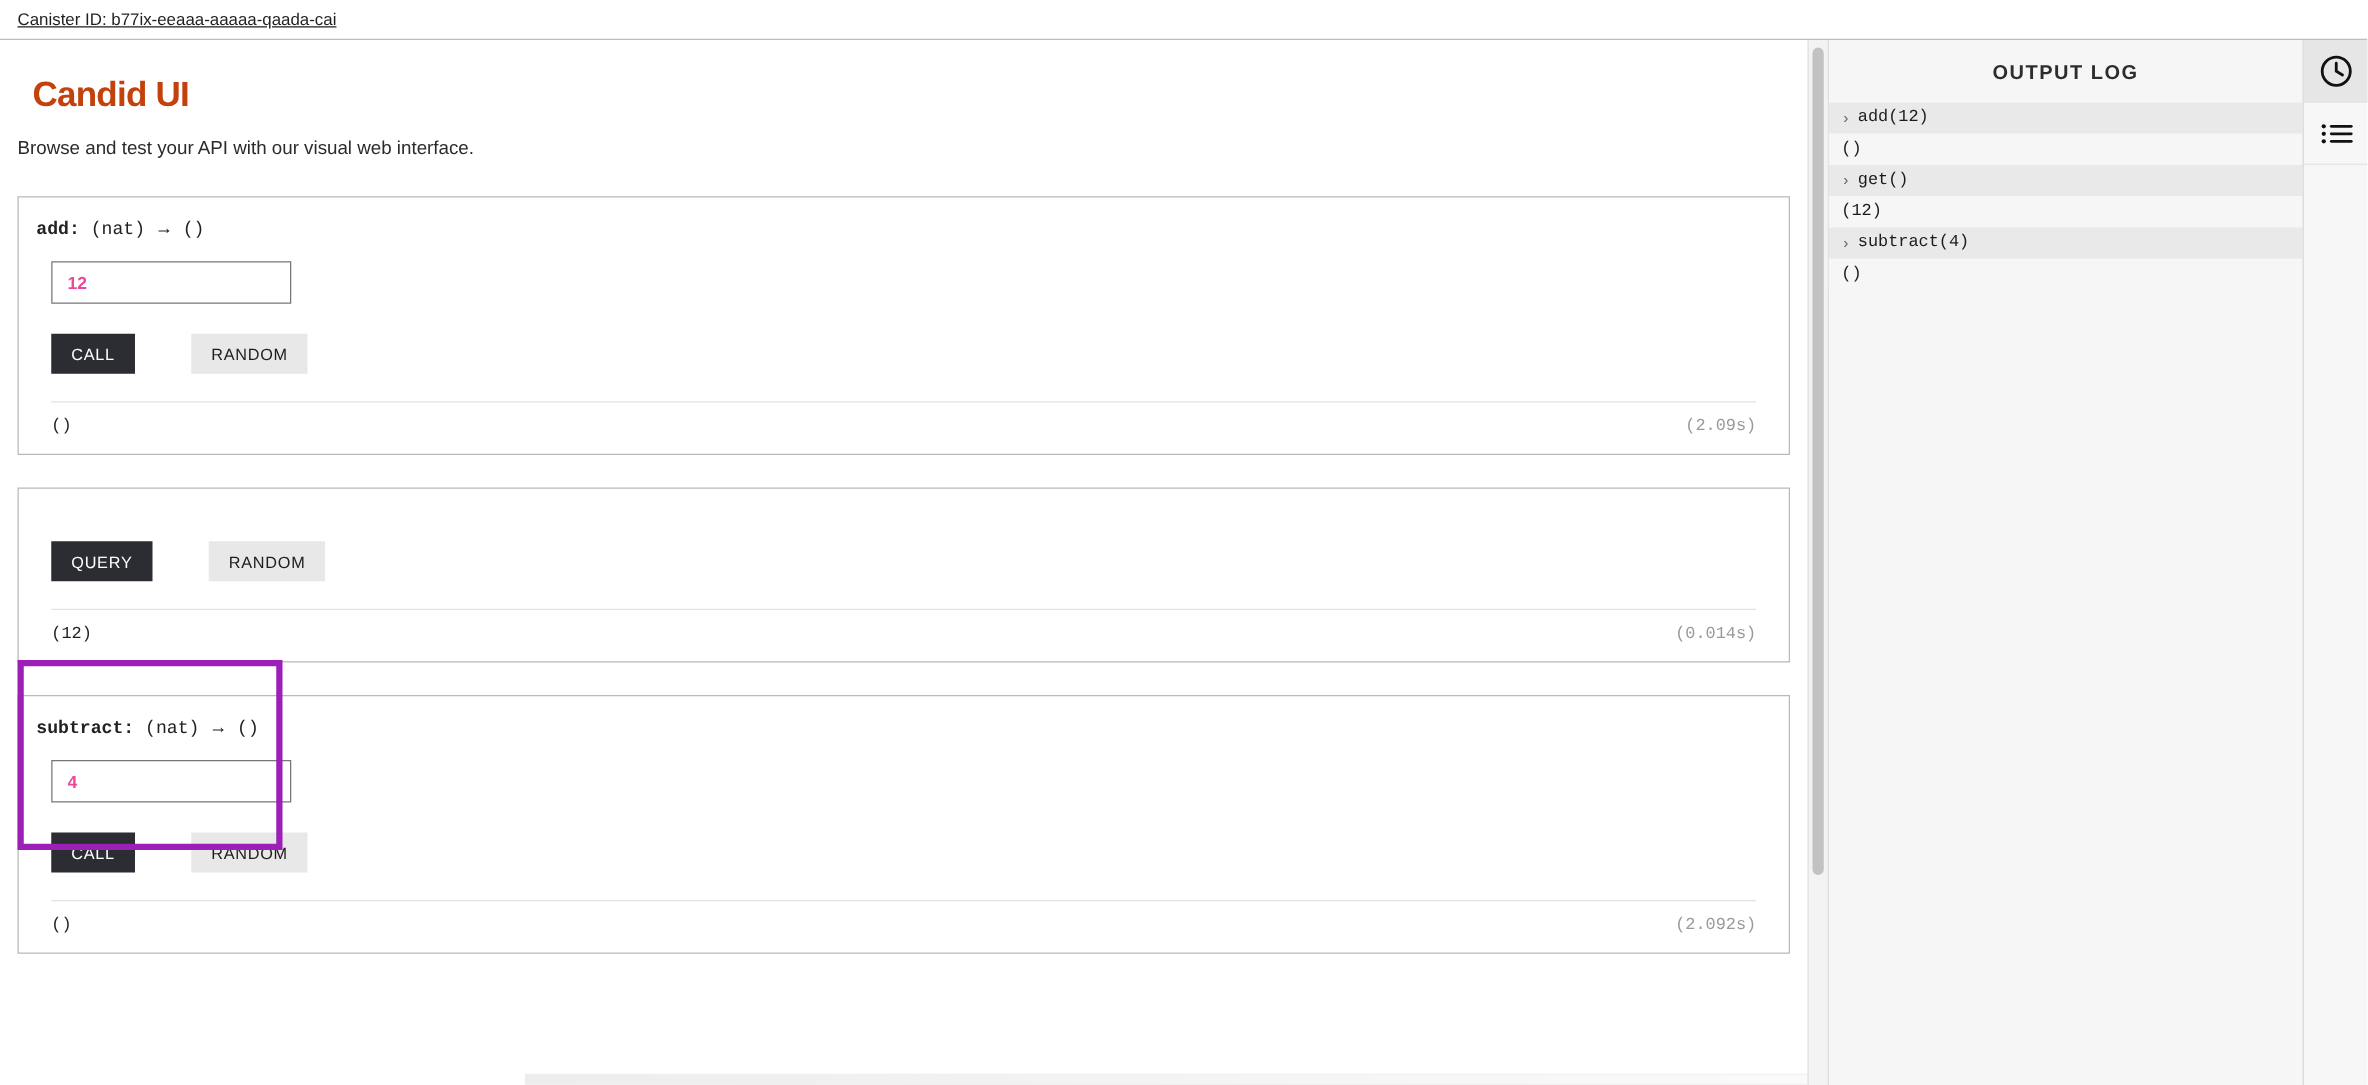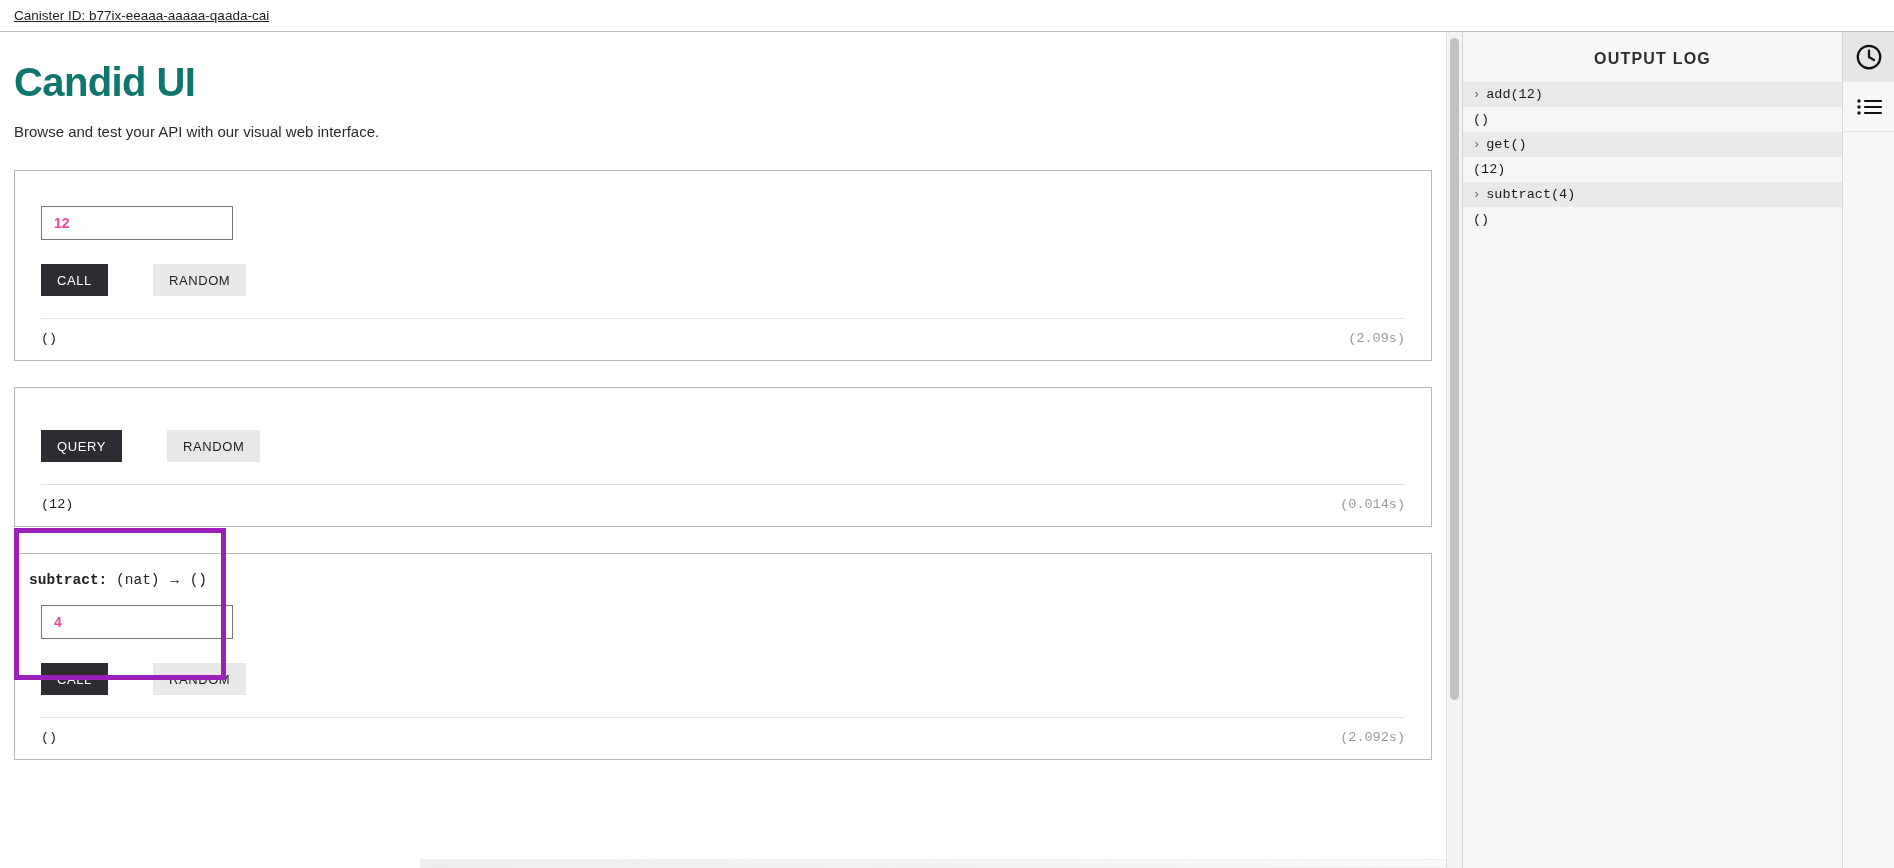--- a/index.html
+++ b/index.html
@@ -30,25 +30,25 @@
   .main-col {
     width: 1446px;
     height: 836px;
     overflow: hidden;
     position: relative;
     background: #fff;
   }
   .main-inner { padding: 0 14px 0 14px; }
 
   h1.title {
-    font-size: 40px;
+    font-size: 28px;
     font-weight: 700;
-    color: #0f766e;
+    color: #c2410c;
     letter-spacing: -0.6px;
-    margin: 28px 0 0 0;
+    margin: 28px 0 0 12px;
   }
   p.subtitle {
     font-size: 15px;
     color: #2b2b2b;
     margin: 18px 0 0 0;
   }
 
   
   .method {
     border: 1px solid #b9b9b9;
@@ -203,20 +203,26 @@
   </div>
 
   <div class="body-split">
 
     <div class="main-col">
       <div class="main-inner">
         <h1 class="title">Candid UI</h1>
         <p class="subtitle">Browse and test your API with our visual web interface.</p>
 
         <div class="method m-add">
+          <div class="sig">
+            <b>add:</b>
+            <span>(nat)</span>
+            <span class="arrow">→</span>
+            <span>()</span>
+          </div>
           <input class="arg-input" type="text" value="12" style="">
           <div class="btn-row">
             <button class="btn btn-primary">CALL</button>
             <button class="btn btn-secondary">RANDOM</button>
           </div>
           <div class="result-sep"></div>
           <div class="result-row">
             <span class="result-val">()</span>
             <span class="result-time">(2.09s)</span>
           </div>

